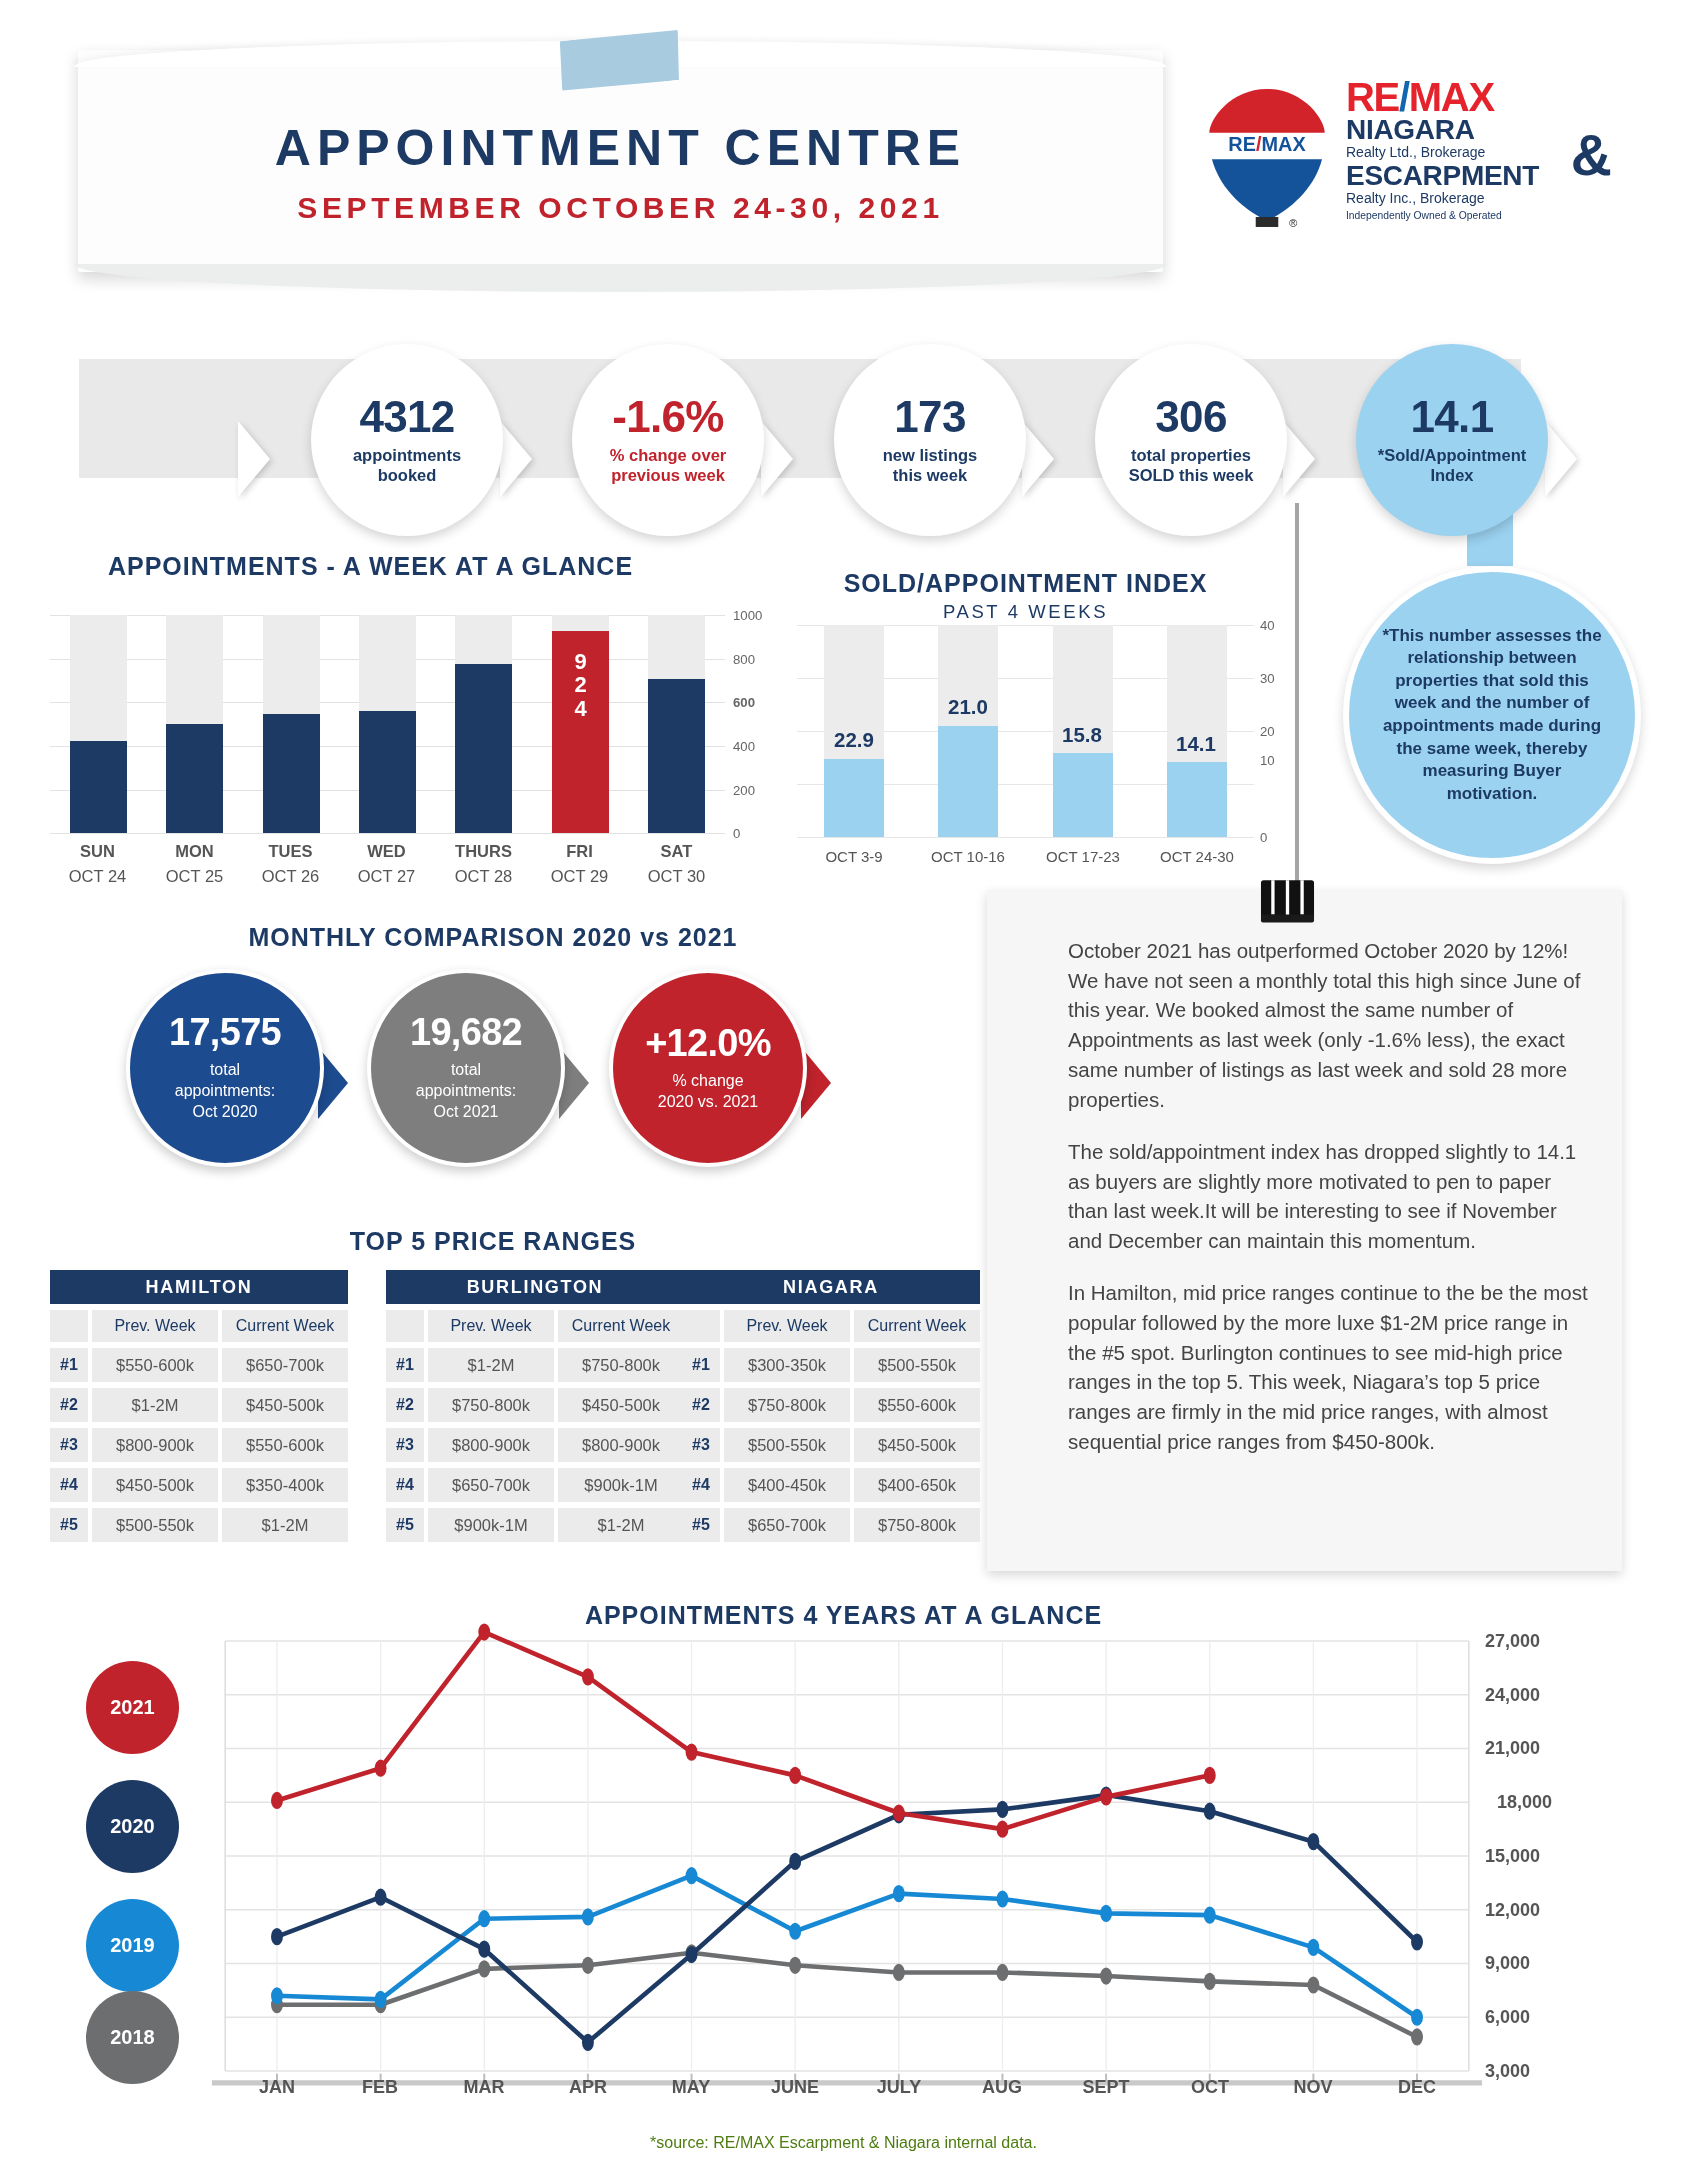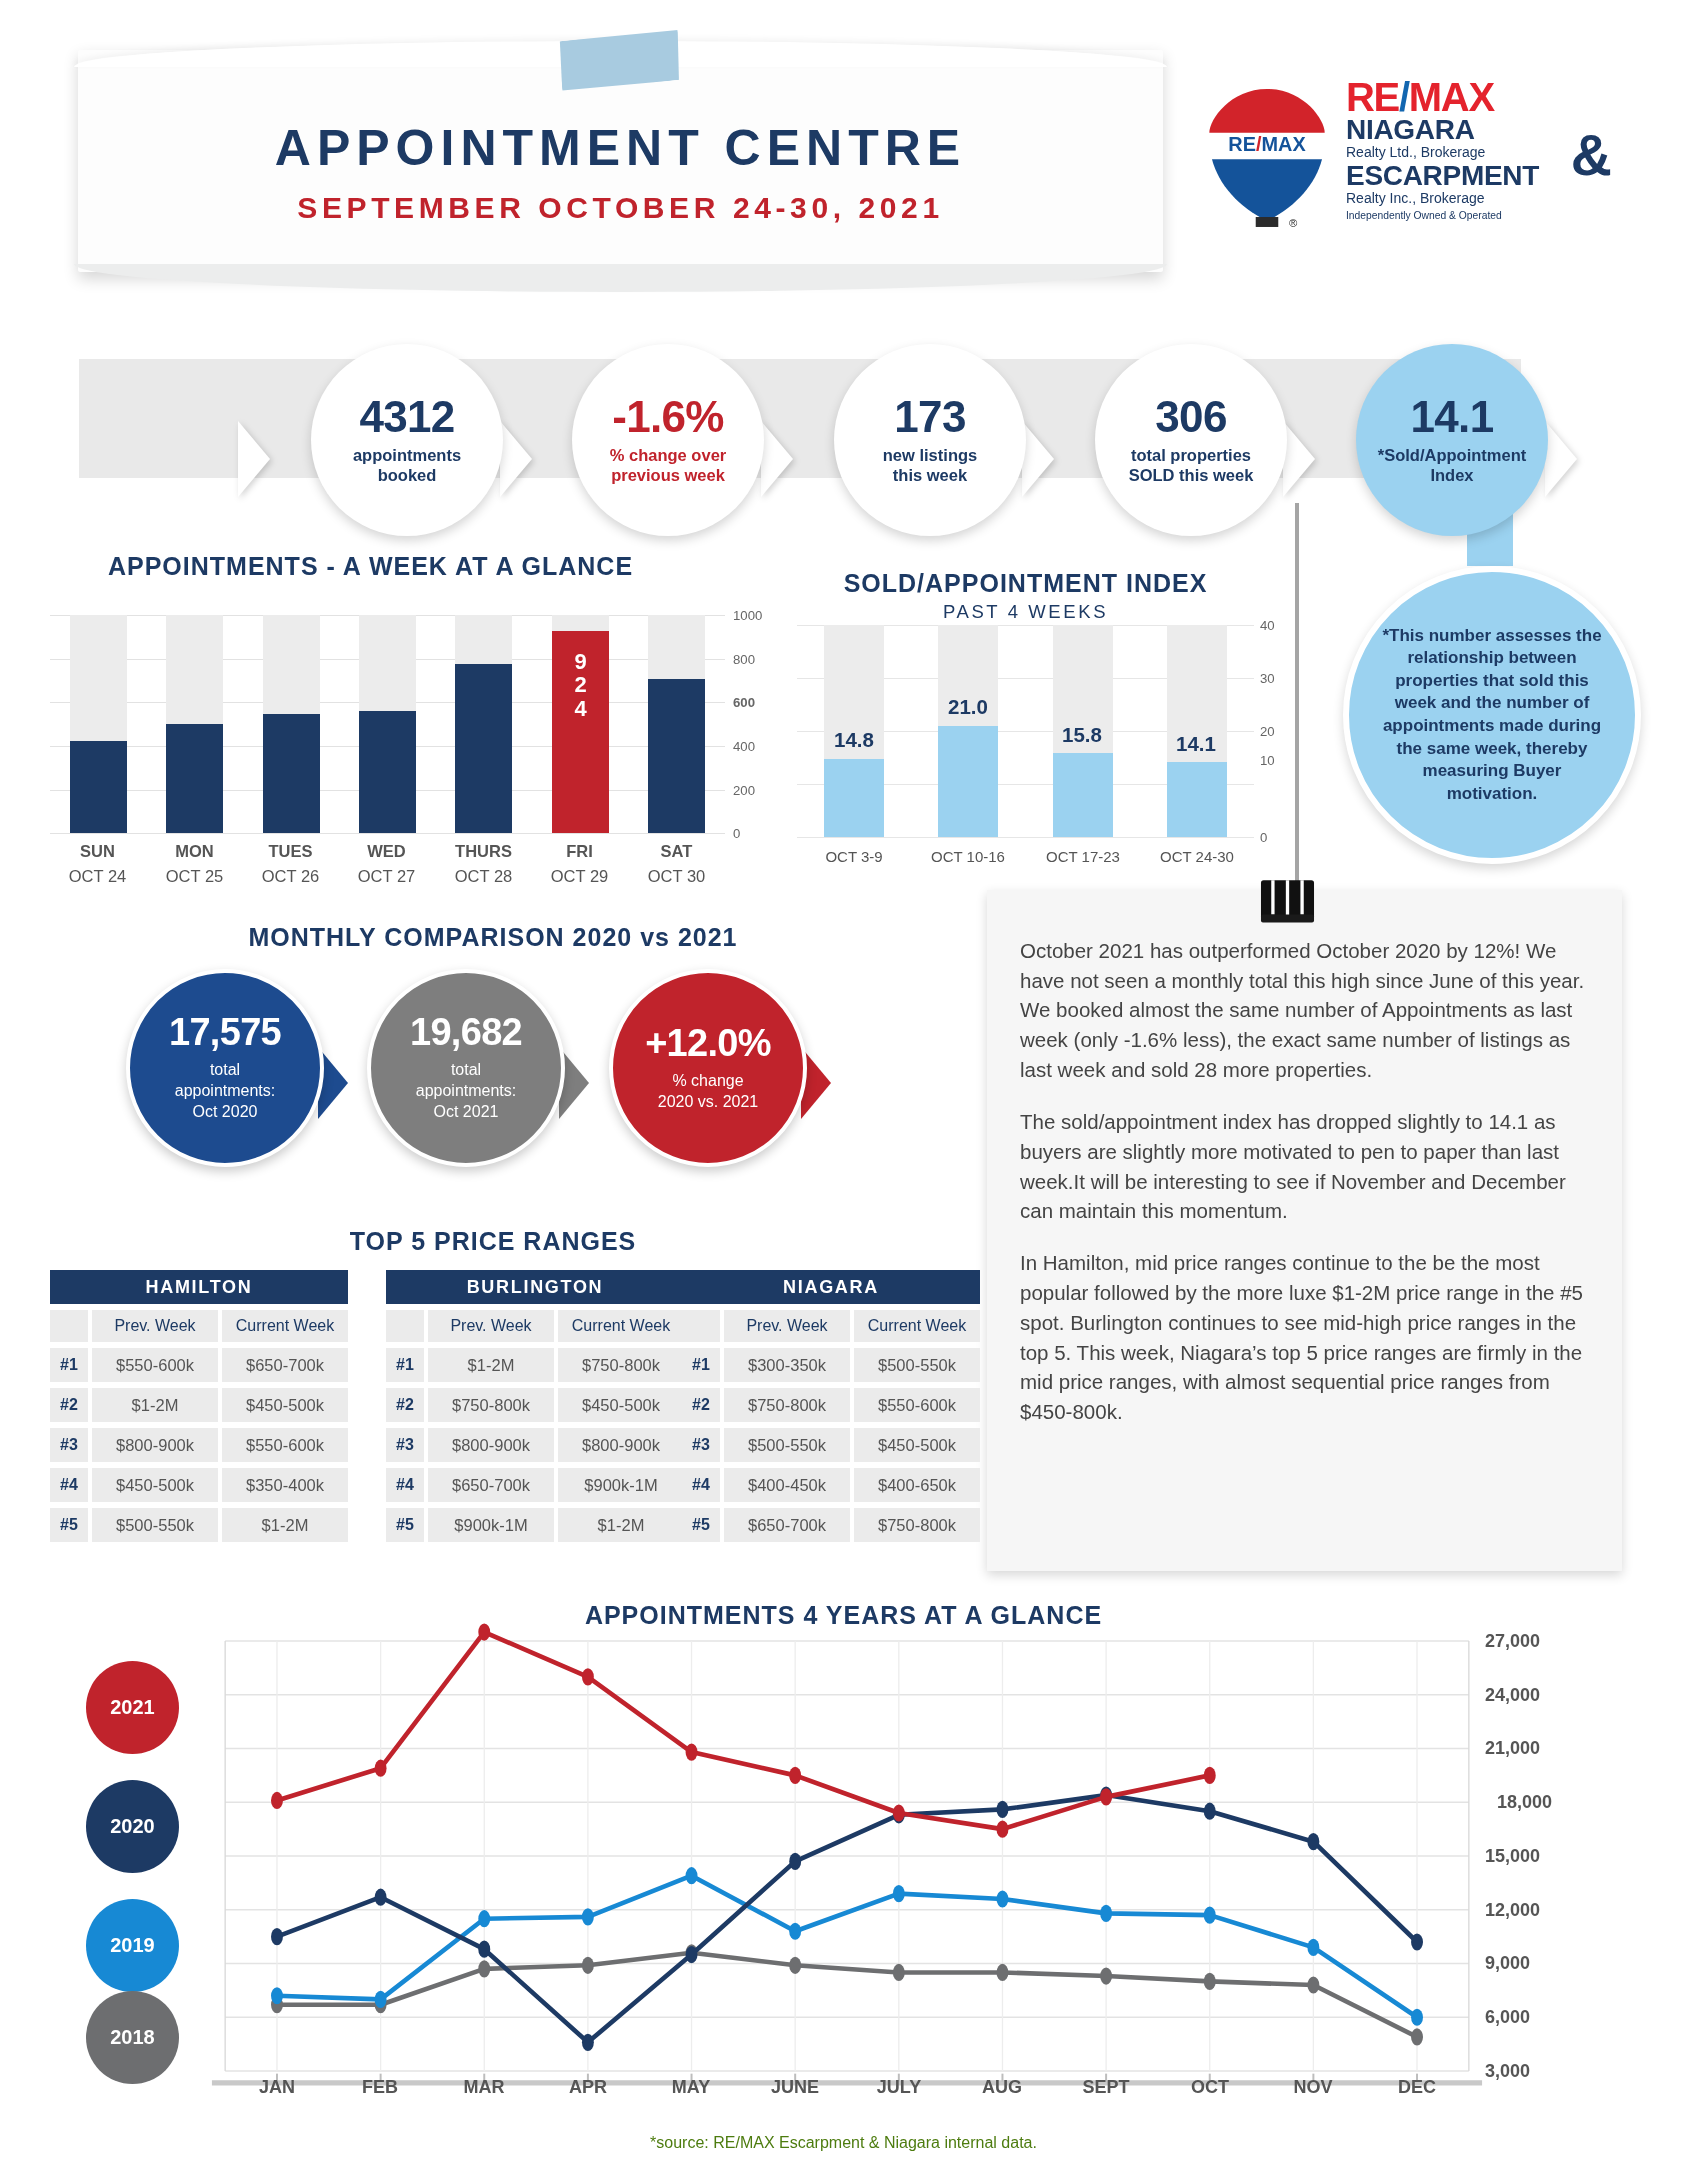--- a/index.html
+++ b/index.html
@@ -147,21 +147,21 @@
   .pt-row.hdr .pt-cell { font-size:16px; color:#1d3a64; font-weight:normal; height:32px; }
   .pt-row.hdr .pt-rank { height:32px; }
 
   
   #note-panel {
     position:absolute; left:987px; top:890px; width:635px; height:681px;
     background:#f6f6f6; box-shadow:0 4px 10.6px rgba(0,0,0,0.16);
   }
   #note-clip { position:absolute; left:1257px; top:880px; width:61px; height:52px; z-index:6;}
   #note-text { position:absolute; left:1020px; top:936px; width:576px; }
-  #note-text p { font-size:20.5px; line-height:1.45; color:#444; margin-bottom:22.5px; }
+  #note-text p { font-size:20.5px; line-height:1.45; color:#444; margin-bottom:22.5px;margin-left:48px; }
 
   
   #yl-title { left:0; top:1601px; width:1687px; text-align:center; }
   #yl-wrap { position:absolute; left:225px; top:1641px; width:1244px; height:430px; }
   .yl-legend {
     position:absolute; left:86px; width:93px; height:93px; border-radius:50%;
     display:flex; align-items:center; justify-content:center;
     color:#ffffff; font-size:20px; font-weight:bold;
   }
   .yl-xl { position:absolute; top:2077px; width:106px; text-align:center; font-size:18px; color:#555; font-weight:bold;}
@@ -277,21 +277,21 @@
 <div class="sec-title" style="left:761px; top:569px; width:529px; text-align:center;">SOLD/APPOINTMENT INDEX</div>
 <div style="position:absolute; left:761px; top:601px; width:529px; text-align:center; font-size:18.5px; color:#1d3a64; letter-spacing:2.6px;">PAST 4 WEEKS</div>
 <div id="sold-chart">
     <div class="sgl" style="top: 212px;"></div>
     <div class="sgl" style="top: 159px;"></div>
     <div class="sgl" style="top: 106px;"></div>
     <div class="sgl" style="top: 53px;"></div>
     <div class="sgl" style="top: 0px;"></div>
     <div class="strack" style="left: 27px;"></div>
     <div class="sbar" style="left: 27px; height: 78px;"></div>
-    <div class="slabel" style="left: 14px; top: 103px;">14.8</div>
+    <div class="slabel" style="left: 14px; top: 103px;">22.9</div>
     <div class="strack" style="left: 141px;"></div>
     <div class="sbar" style="left: 141px; height: 111px;"></div>
     <div class="slabel" style="left: 128px; top: 70px;">21.0</div>
     <div class="strack" style="left: 256px;"></div>
     <div class="sbar" style="left: 256px; height: 84px;"></div>
     <div class="slabel" style="left: 242px; top: 98px;">15.8</div>
     <div class="strack" style="left: 370px;"></div>
     <div class="sbar" style="left: 370px; height: 75px;"></div>
     <div class="slabel" style="left: 356px; top: 107px;">14.1</div>
   </div>

